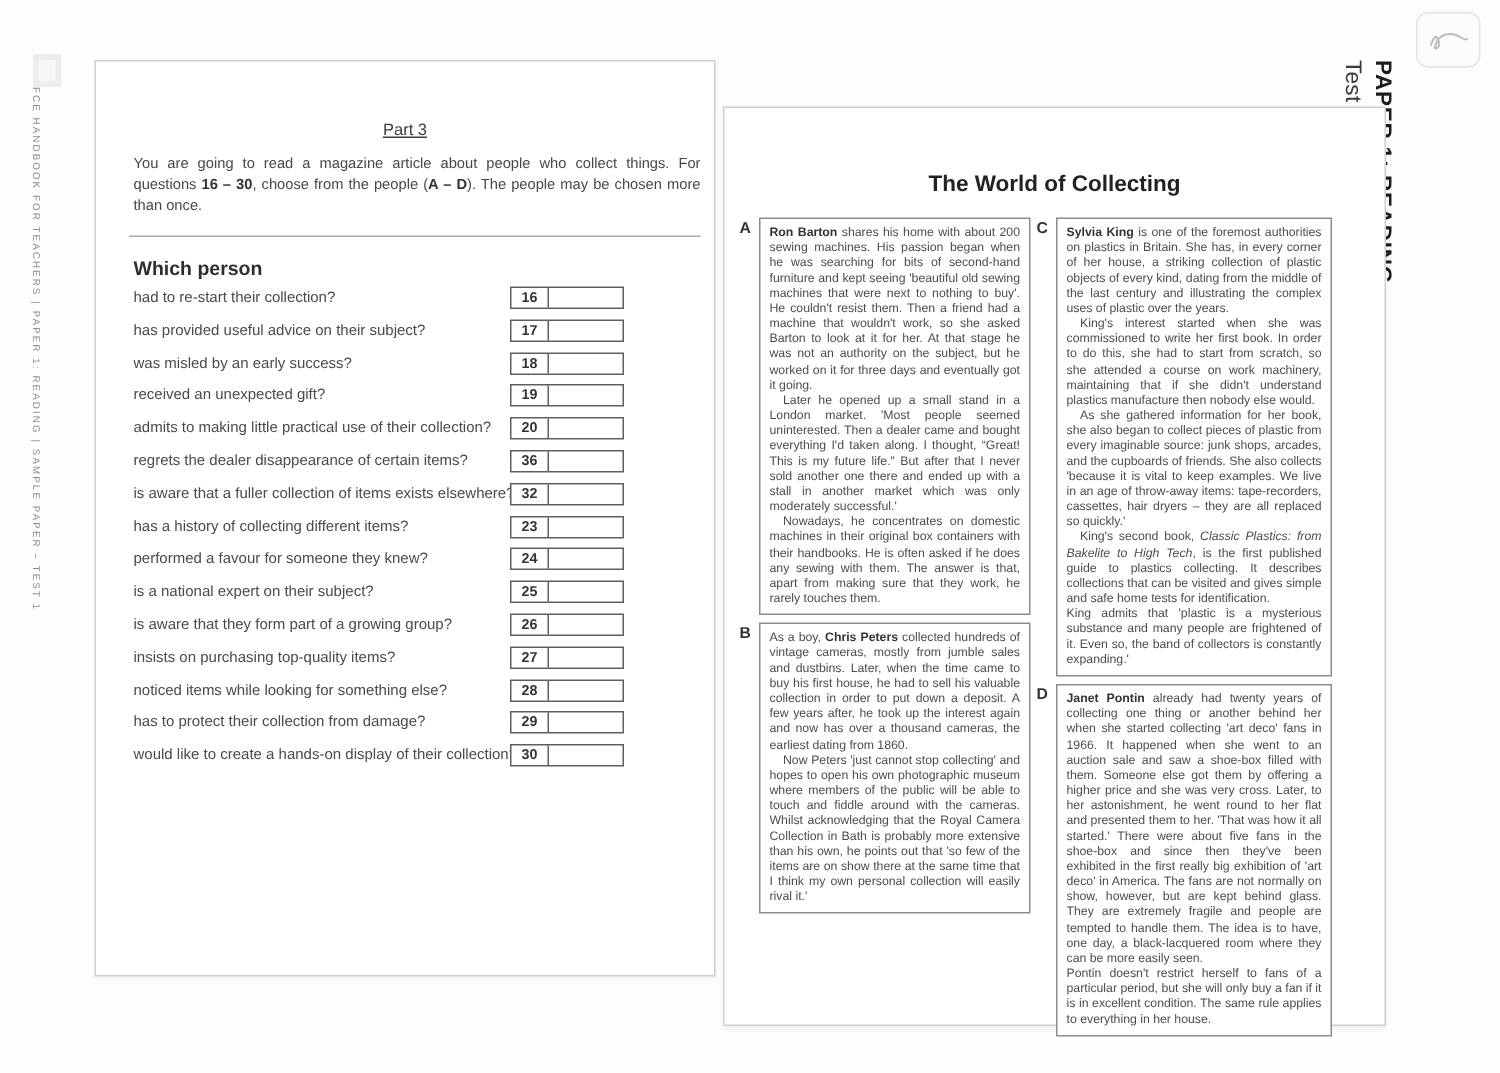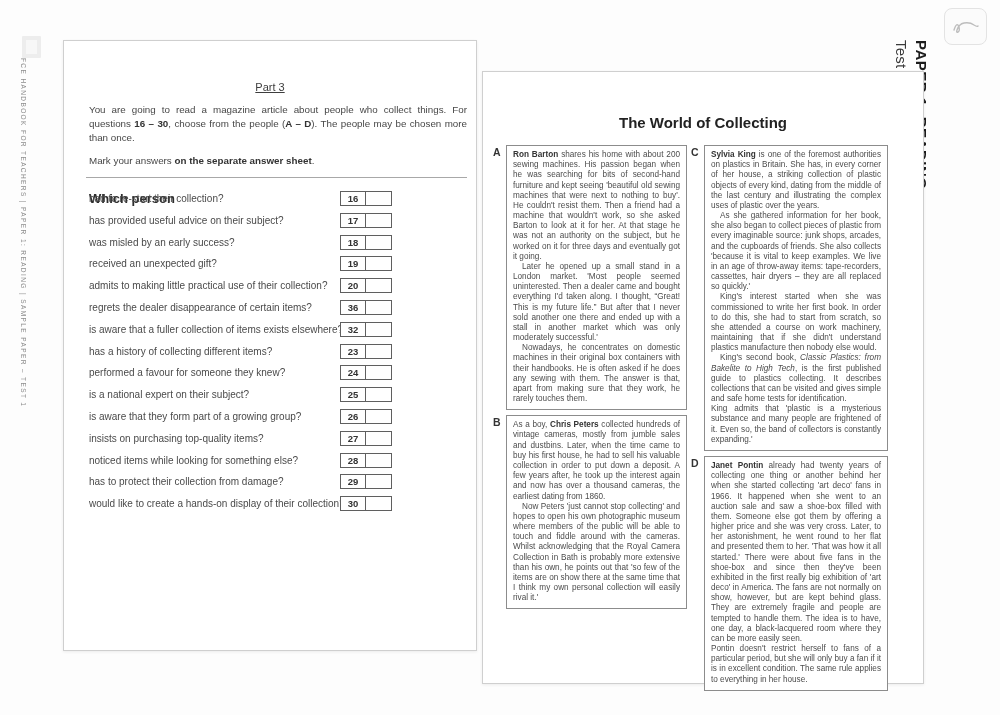--- a/index.html
+++ b/index.html
@@ -25,21 +25,21 @@
   .intro { margin:10px 9px 0 25px; font-size:9.8px; line-height:1.45; text-align:justify; }
   .mark  { margin:9px 9px 0 25px;  font-size:9.8px; }
   .b { font-weight:bold; color:#333; }
   .rule { margin:11px 9px 0 22px; border:0; border-top:1px solid #a8a8a8; }
   .which-heading { margin:13px 0 0 25px; font-size:13px; font-weight:bold; color:#2e2e2e; }
   .q-list { position:absolute; top:149px; left:0; right:0; }
   .q-row { position:relative; height:21.8px; }
   .q-text { position:absolute; left:25px; top:3px; font-size:10px; color:#4a4a4a; }
   .a-box {
     position:absolute; left:276px; top:1px;
-    width:52px; height:15px;
+    width:76px; height:15px;
     border:1px solid #5f5f5f; display:flex; background:#fff;
   }
   .a-num {
     width:25px; border-right:1px solid #5f5f5f;
     font-size:9.5px; font-weight:bold; color:#333;
     text-align:center; line-height:13px;
   }
   .a-blank { flex:1; }
 
   
@@ -105,21 +105,20 @@
 <div class="sidebar-right">
   <span class="heading">PAPER 1: READING</span>
   <span class="subheading">Test 1 Part 3 (questions 16–30)</span>
 </div>
 
 <div class="page" id="left-page">
   <div class="part-label">Part 3</div>
 
   <p class="intro"><span>You are going to read a magazine article about people who collect things. For questions </span><span class="b">16 – 30</span><span>, choose from the people (</span><span class="b">A – D</span><span>). The people may be chosen more than once.</span></p>
 
-  <p class="mark"><span>Mark your answers </span><span class="b">on the separate answer sheet</span><span>.</span></p>
 
   <hr class="rule">
 
   <div class="which-heading">Which person</div>
 
   <div class="q-list">
     <div class="q-row">
       <span class="q-text">had to re-start their collection?</span>
       <span class="a-box">
           <span class="a-num">16</span>
@@ -246,22 +245,22 @@
         <p class="indent">Now Peters 'just cannot stop collecting' and hopes to open his own photographic museum where members of the public will be able to touch and fiddle around with the cameras. Whilst acknowledging that the Royal Camera Collection in Bath is probably more extensive than his own, he points out that 'so few of the items are on show there at the same time that I think my own personal collection will easily rival it.'</p>
       </div>
     </div>
   </div>
 
   <div class="col" id="col-2">
     <div class="box-wrap">
       <span class="sec-label">C</span>
       <div class="text-box">
         <p><span class="name">Sylvia King</span><span> is one of the foremost authorities on plastics in Britain. She has, in every corner of her house, a striking collection of plastic objects of every kind, dating from the middle of the last century and illustrating the complex uses of plastic over the years.</span></p>
+        <p class="indent">King's interest started when she was commissioned to write her first book. In order to do this, she had to start from scratch, so she attended a course on work machinery, maintaining that if she didn't understand plastics manufacture then nobody else would.</p>
         <p class="indent">As she gathered information for her book, she also began to collect pieces of plastic from every imaginable source: junk shops, arcades, and the cupboards of friends. She also collects 'because it is vital to keep examples. We live in an age of throw-away items: tape-recorders, cassettes, hair dryers – they are all replaced so quickly.'</p>
-        <p class="indent">King's interest started when she was commissioned to write her first book. In order to do this, she had to start from scratch, so she attended a course on work machinery, maintaining that if she didn't understand plastics manufacture then nobody else would.</p>
         <p class="indent"><span>King's second book, </span><span class="booktitle">Classic Plastics: from Bakelite to High Tech</span><span>, is the first published guide to plastics collecting. It describes collections that can be visited and gives simple and safe home tests for identification.</span></p>
         <p>King admits that 'plastic is a mysterious substance and many people are frightened of it. Even so, the band of collectors is constantly expanding.'</p>
       </div>
     </div>
     <div class="box-wrap">
       <span class="sec-label">D</span>
       <div class="text-box">
         <p><span class="name">Janet Pontin</span><span> already had twenty years of collecting one thing or another behind her when she started collecting 'art deco' fans in 1966. It happened when she went to an auction sale and saw a shoe-box filled with them. Someone else got them by offering a higher price and she was very cross. Later, to her astonishment, he went round to her flat and presented them to her. 'That was how it all started.' There were about five fans in the shoe-box and since then they've been exhibited in the first really big exhibition of 'art deco' in America. The fans are not normally on show, however, but are kept behind glass. They are extremely fragile and people are tempted to handle them. The idea is to have, one day, a black-lacquered room where they can be more easily seen.</span></p>
         <p>Pontin doesn't restrict herself to fans of a particular period, but she will only buy a fan if it is in excellent condition. The same rule applies to everything in her house.</p>
       </div>

